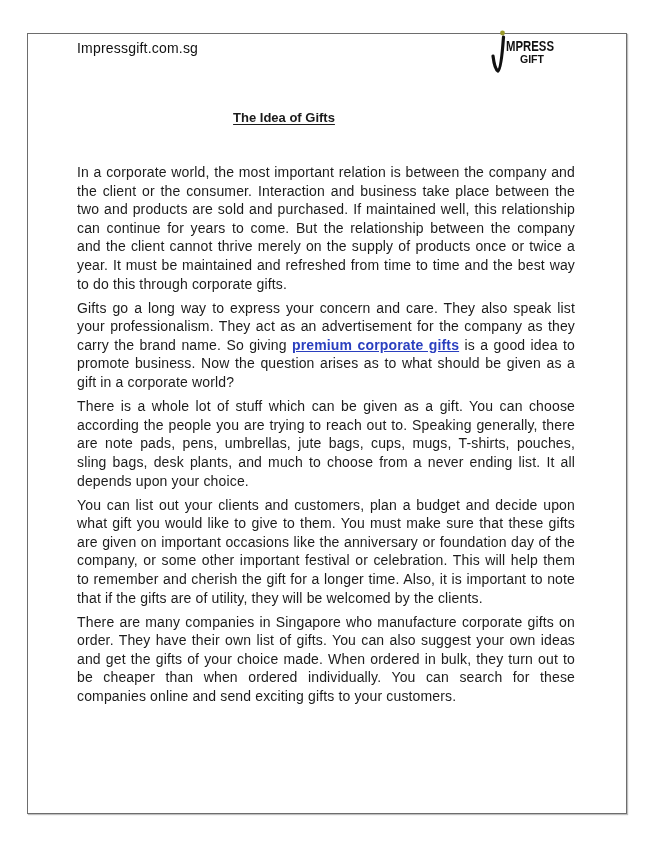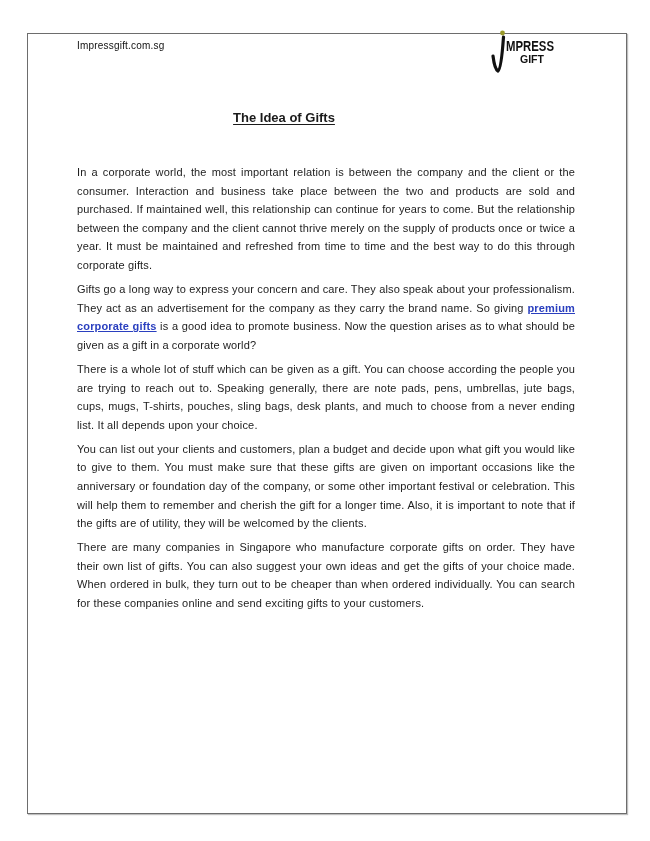--- a/index.html
+++ b/index.html
@@ -22,21 +22,21 @@
       width: 600px;
       height: 781px;
       box-sizing: border-box;
       border: 1px solid #6d6d6d;
       box-shadow: 1px 1px 1px rgba(0,0,0,0.25);
     }
     .header-site {
       position: absolute;
       left: 77px;
       top: 40px;
-      font-size: 10px;
+      font-size: 14px;
       letter-spacing: 0.2px;
       color: #111;
     }
     .logo {
       position: absolute;
       left: 490px;
       top: 30px;
       width: 70px;
       height: 45px;
     }
@@ -51,21 +51,21 @@
       font-weight: bold;
       text-decoration: underline;
       text-underline-offset: 2px;
       color: #1a1a1a;
     }
     .content {
       position: absolute;
       left: 77px;
       top: 163px;
       width: 498px;
-      font-size: 11px;
+      font-size: 14px;
       line-height: 18.6px;
       letter-spacing: 0.15px;
       text-align: justify;
       color: #1c1c1c;
     }
     .content p {
       margin: 0 0 5.5px 0;
     }
     .content a {
       color: #2a3fbf;
@@ -88,17 +88,17 @@
     <path d="M3 26 C4 34, 6 40, 8 41 C10 40, 12 28, 13.5 7" stroke="#111" stroke-width="3.2" fill="none" stroke-linecap="round"></path>
     <text x="16" y="21" font-family="Liberation Sans, sans-serif" font-weight="bold" font-size="14" fill="#111" textLength="48" lengthAdjust="spacingAndGlyphs">MPRESS</text>
     <text x="30" y="33" font-family="Liberation Sans, sans-serif" font-weight="bold" font-size="11" fill="#111" textLength="24" lengthAdjust="spacingAndGlyphs">GIFT</text>
   </svg>
 </div>
 
 <div class="title">The Idea of Gifts</div>
 
 <div class="content">
   <p>In a corporate world, the most important relation is between the company and the client or the consumer. Interaction and business take place between the two and products are sold and purchased. If maintained well, this relationship can continue for years to come. But the relationship between the company and the client cannot thrive merely on the supply of products once or twice a year. It must be maintained and refreshed from time to time and the best way to do this through corporate gifts.</p>
-  <p><span>Gifts go a long way to express your concern and care. They also speak about your professionalism. They act as an advertisement for the company as they carry the brand name. So giving </span><a href="#">premium corporate gifts</a><span> is a good idea to promote business. Now the question arises as to what should be given as a gift in a corporate world?</span></p>
+  <p><span>Gifts go a long way to express your concern and care. They also speak list your professionalism. They act as an advertisement for the company as they carry the brand name. So giving </span><a href="#">premium corporate gifts</a><span> is a good idea to promote business. Now the question arises as to what should be given as a gift in a corporate world?</span></p>
   <p>There is a whole lot of stuff which can be given as a gift. You can choose according the people you are trying to reach out to. Speaking generally, there are note pads, pens, umbrellas, jute bags, cups, mugs, T-shirts, pouches, sling bags, desk plants, and much to choose from a never ending list. It all depends upon your choice.</p>
   <p>You can list out your clients and customers, plan a budget and decide upon what gift you would like to give to them. You must make sure that these gifts are given on important occasions like the anniversary or foundation day of the company, or some other important festival or celebration. This will help them to remember and cherish the gift for a longer time. Also, it is important to note that if the gifts are of utility, they will be welcomed by the clients.</p>
   <p>There are many companies in Singapore who manufacture corporate gifts on order. They have their own list of gifts. You can also suggest your own ideas and get the gifts of your choice made. When ordered in bulk, they turn out to be cheaper than when ordered individually. You can search for these companies online and send exciting gifts to your customers.</p>
 </div>
 
 </body></html>

